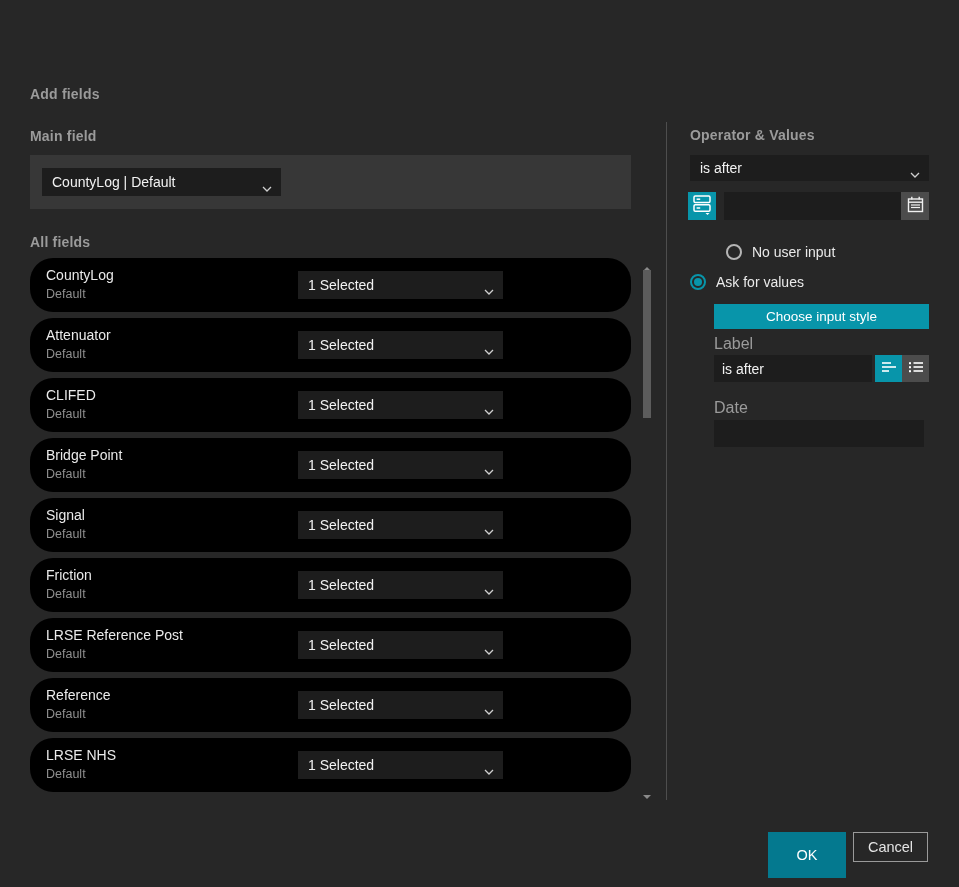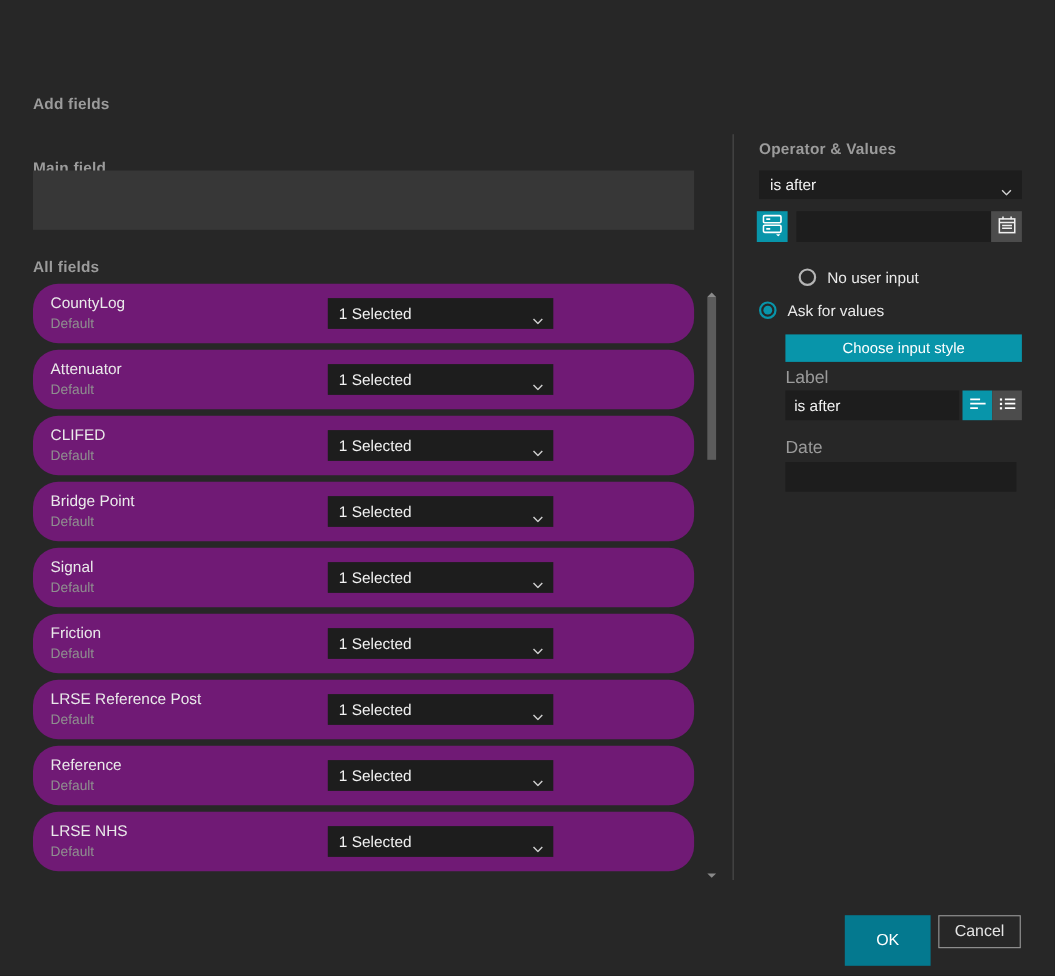--- a/index.html
+++ b/index.html
@@ -14,39 +14,39 @@
     border-bottom:1px solid #6d6d6d; }
   .title { position:absolute; left:16px; top:15px; font-size:16px;
     font-weight:700; color:#dcdcdc; letter-spacing:.2px; }
   .close-btn { position:absolute; right:11px; top:13px; width:26px; height:26px;
     display:flex; align-items:center; justify-content:center; cursor:pointer;
     background:transparent; border:none; }
   
   .sec-label { font-size:14px; font-weight:700; color:#9b9b9b; letter-spacing:.2px; }
   .sub-label { font-size:16px; font-weight:400; color:#9b9b9b; }
   .add-fields { position:absolute; left:30px; top:86px; }
-  .main-field-label { position:absolute; left:30px; top:144px;text-align:center; }
+  .main-field-label { position:absolute; left:30px; top:128px;text-align:center; }
   .all-fields-label { position:absolute; left:30px; top:234px; }
   
   .select-box { position:relative; background:#1d1d1d; height:28px;
     display:flex; align-items:center; padding:0 28px 0 10px;
     font-size:14px; color:#f2f2f2; cursor:pointer; }
   .select-box .chev { position:absolute; right:9px; top:50%; margin-top:-3px; }
   .text-input { background:#1d1d1d; border:none; outline:none; color:#f2f2f2;
     font-size:14px; font-family:"Liberation Sans", sans-serif; padding:0 8px;
     height:28px; }
   
   .main-field-row { position:absolute; left:30px; top:155px; width:601px; height:54px;
     background:#373737; display:flex; align-items:center; padding-left:12px; }
   .mf-select1 { width:239px; }
   .mf-select2 { width:207px; margin-left:15px; }
   .mf-select2 .cal { margin-right:9px; display:flex; }
   
   .fields-list { position:absolute; left:30px; top:258px; width:601px; }
-  .field-row { position:relative; height:54px; background:#701a75; margin-bottom:6px;border-radius:23px; }
+  .field-row { position:relative; height:54px; background:#000000; margin-bottom:6px;border-radius:23px; }
   .field-name { position:absolute; left:16px; top:9px; font-size:14px; color:#eaeaea; }
   .field-sub  { position:absolute; left:16px; top:29px; font-size:12.5px; color:#8f8f8f; }
   .field-row .select-box { position:absolute; left:268px; top:13px; width:205px; }
   
   .scrollbar { position:absolute; left:640px; top:258px; width:14px; height:546px; }
   .scroll-up   { position:absolute; top:0; left:2px; }
   .scroll-down { position:absolute; bottom:0; left:2px; }
   .scroll-thumb { position:absolute; left:3px; top:12px; width:8px; height:148px;
     background:#5c5c5c; cursor:pointer; }
   
@@ -102,20 +102,28 @@
 </head>
 <body>
 
 <div class="dialog">
 
 
   <div class="sec-label add-fields">Add fields</div>
   <div class="sec-label main-field-label">Main field</div>
 
   <div class="main-field-row">
+    <div class="select-box mf-select1">
+      <span>CountyLog | Default</span>
+      <span class="chev">
+        <svg width="10" height="6" viewBox="0 0 10 6">
+            <path d="M1 1 L5 5 L9 1" stroke="#cfcfcf" stroke-width="1.3" fill="none"></path>
+          </svg>
+      </span>
+    </div>
   </div>
 
   <div class="sec-label all-fields-label">All fields</div>
 
   <div class="fields-list">
 
     <div class="field-row">
       <div class="field-name">CountyLog</div>
       <div class="field-sub">Default</div>
       <div class="select-box">

